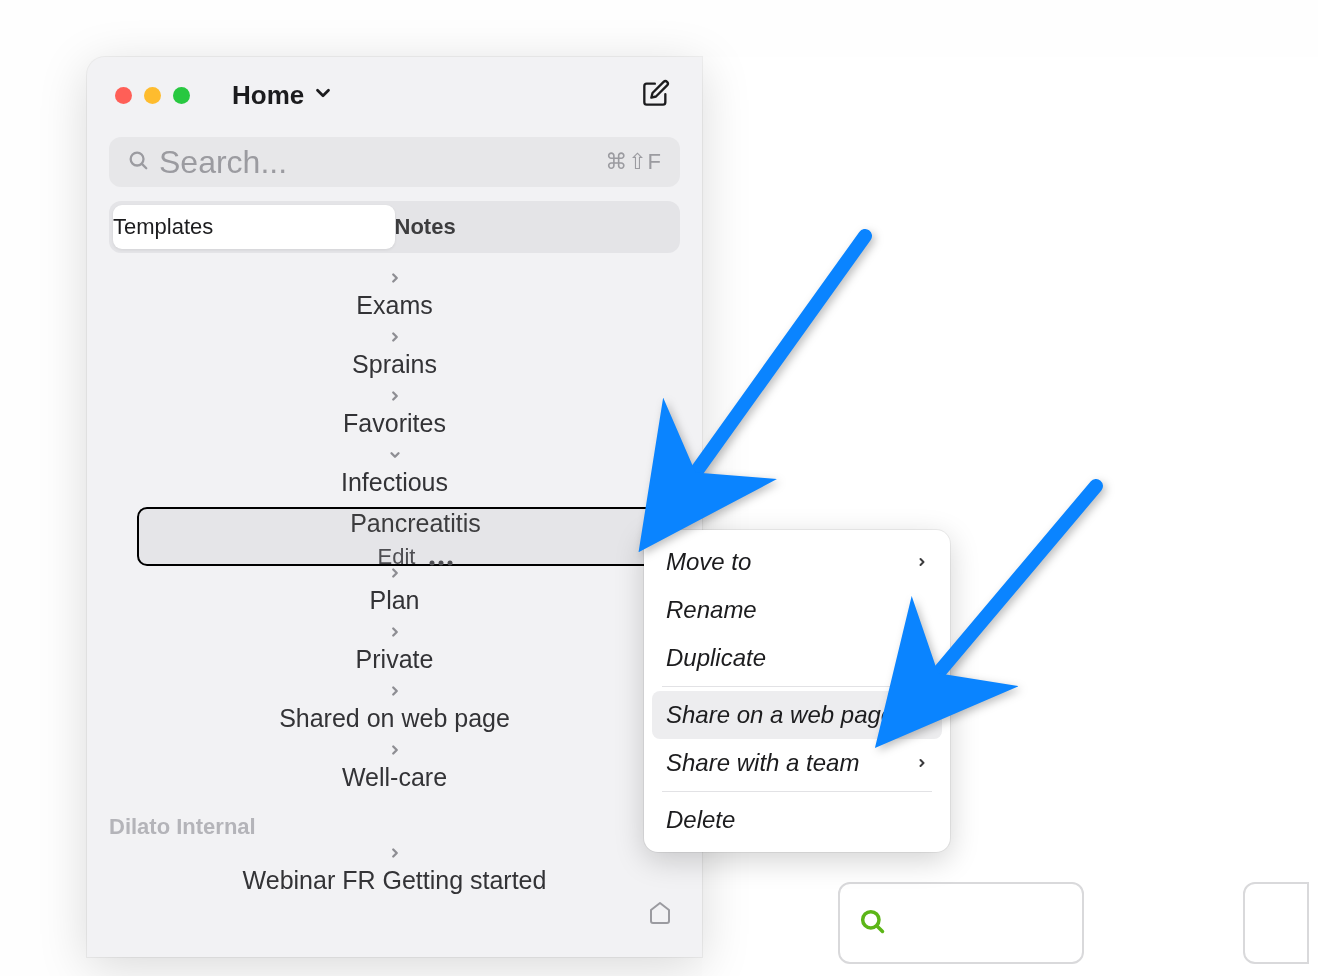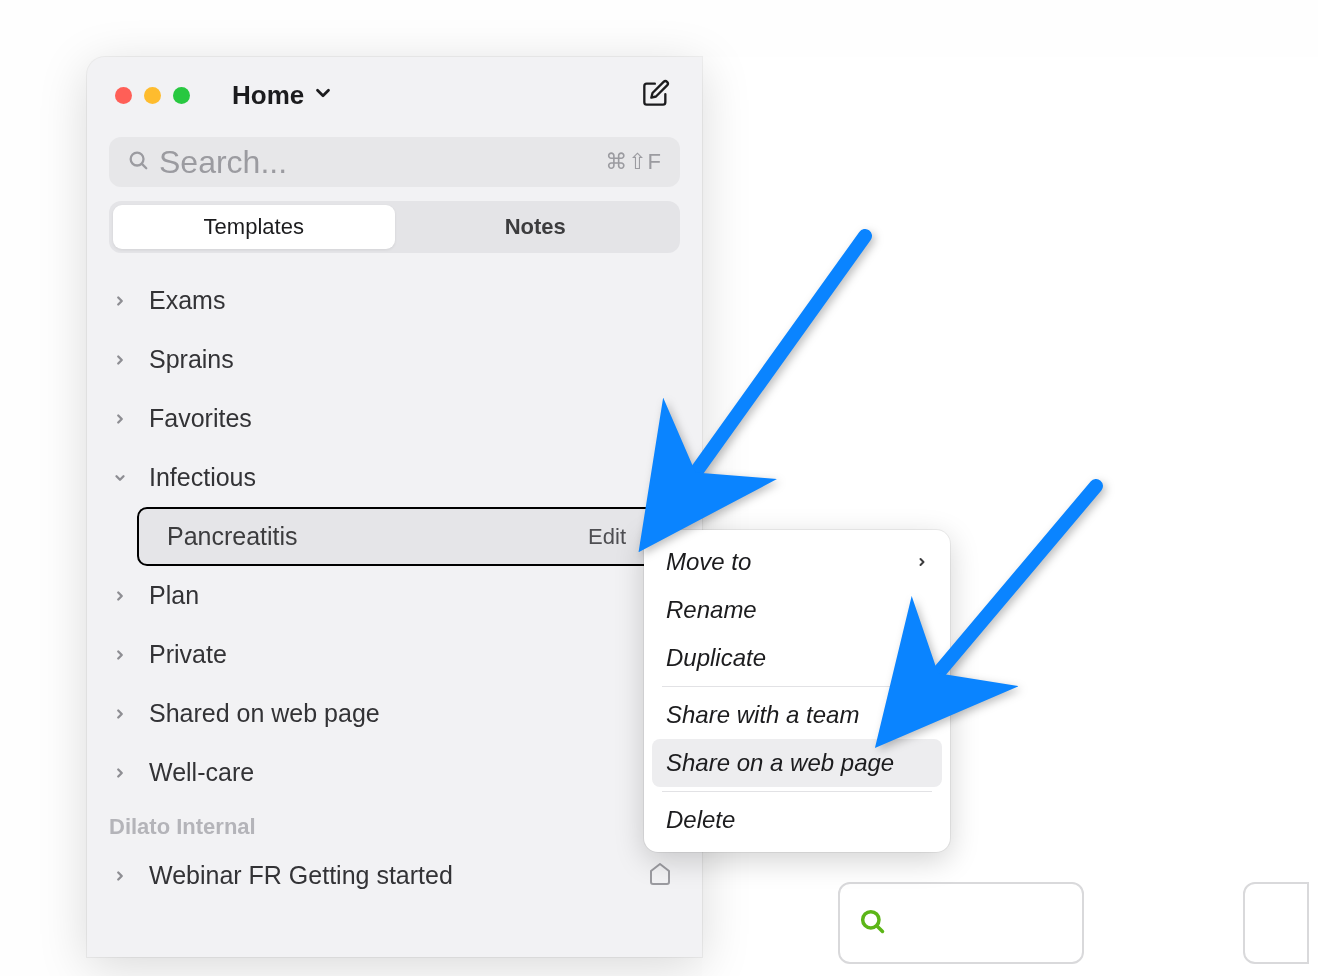--- a/index.html
+++ b/index.html
@@ -120,21 +120,20 @@
       border-radius: 12px;
       height: 52px;
       display: flex;
       padding: 4px;
     }
     
     .tab {
       flex: 1;
       display: flex;
       align-items: center;
-      justify-content: center;
       font-size: 22px;
       font-weight: 500;
       color: #1c1c1e;
       border-radius: 9px;
       cursor: pointer;
     }
     
     .tab.active {
       background: #ffffff;
       box-shadow: 0 1px 3px rgba(0,0,0,0.08);
@@ -146,22 +145,23 @@
     }
     
     .tree {
       padding: 0 22px;
     }
     
     .tree-item {
       display: flex;
       align-items: center;
       height: 59px;
-      gap: 18px;
+      gap: 6px;
       cursor: pointer;
+      flex-direction: column;
     }
     
     .tree-chevron {
       width: 22px;
       display: flex;
       justify-content: center;
       color: #8e8e93;
     }
     
     .tree-chevron svg {
@@ -475,30 +475,30 @@
         </svg>
     </span>
   </div>
   <div class="menu-item">
     <span>Rename</span>
   </div>
   <div class="menu-item">
     <span>Duplicate</span>
   </div>
   <div class="menu-divider"></div>
+  <div class="menu-item highlighted">
+    <span>Share on a web page</span>
+  </div>
   <div class="menu-item">
     <span>Share with a team</span>
     <span class="menu-chevron">
       <svg viewBox="0 0 24 24" fill="none" stroke="#3c3c3e" stroke-width="4" stroke-linecap="round" stroke-linejoin="round">
           <polyline points="9 18 15 12 9 6"></polyline>
         </svg>
     </span>
-  </div>
-  <div class="menu-item highlighted">
-    <span>Share on a web page</span>
   </div>
   <div class="menu-divider"></div>
   <div class="menu-item">
     <span>Delete</span>
   </div>
 </div>
 
 <div class="arrow" style="top:228px; left:643px;">
   <svg width="230" height="310">
     <defs>

